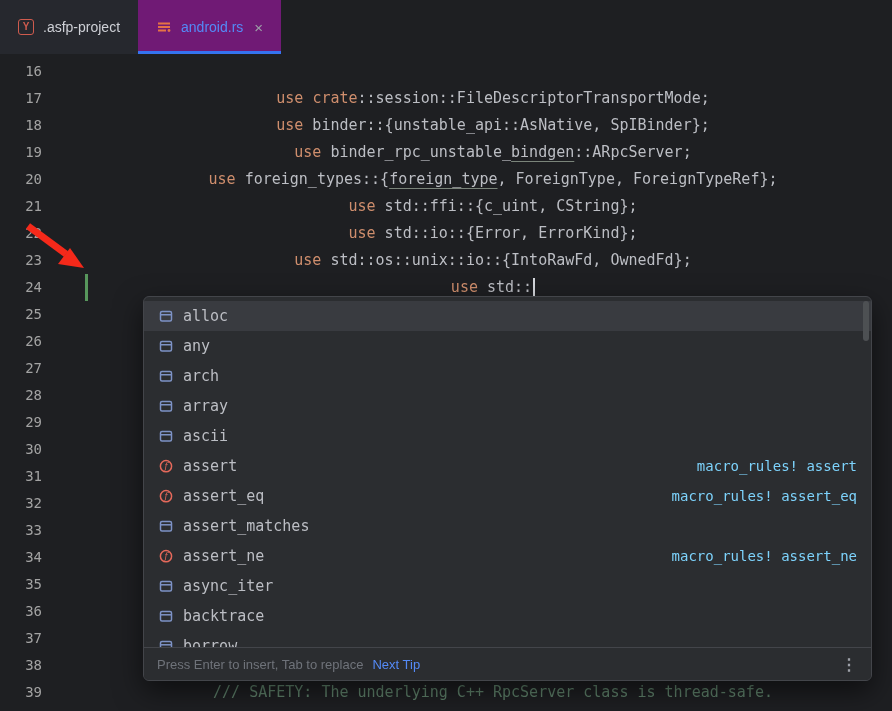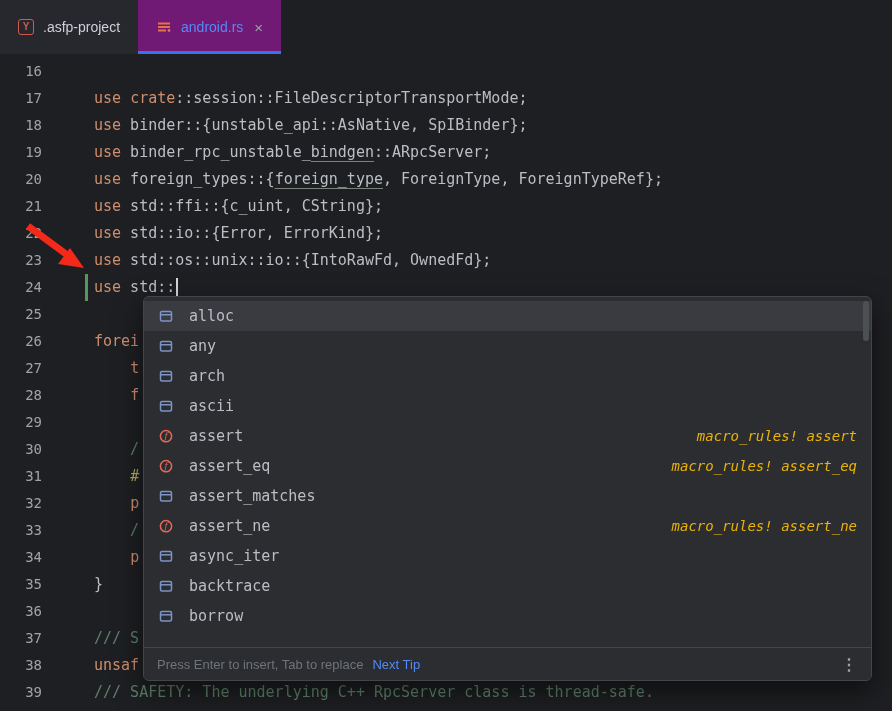--- a/index.html
+++ b/index.html
@@ -22,39 +22,39 @@
   .icon-wrap { width:16px; height:16px; flex:none; display:flex; align-items:center; justify-content:center; }
   .close { color:#9da0a8; font-size:15px; line-height:15px; margin-left:2px; }
 
   
   .editor { position:absolute; top:54px; left:0; right:0; bottom:0; padding-top:4px; }
   .code-row { display:flex; height:27px; line-height:27px; white-space:pre;
               font-family:"DejaVu Sans Mono", monospace; font-size:15px; }
   .ln { width:42px; text-align:right; color:#a3a3a3; font-size:14px; flex:none; }
   .gutmark { width:3px; margin-left:43px; margin-right:6px; flex:none; }
   .gutmark.changed { background:#57965c; }
-  .code-text { flex:1; }
+  .code-text { flex:1;text-align:center; }
   .tk-kw   { color:#cf8e6d; }
   .tk-pl   { color:#bcbec4; }
   .tk-doc  { color:#5f826b; }
   .tk-attr { color:#b3ae60; }
   .tk-typo { color:#bcbec4; text-decoration:underline; text-decoration-color:#7a847a; text-underline-offset:4px; }
   .caret { display:inline-block; width:2px; height:18px; background:#d5d8dd; vertical-align:-4px; margin-left:1px; }
 
   
   .popup {
     position:absolute; left:143px; top:296px; width:729px;
     background:#2b2d30; border:1px solid #43454a; border-radius:6px;
     box-shadow:0 10px 28px rgba(0,0,0,0.55); overflow:hidden; z-index:20;
   }
   .popup-list { height:350px; padding-top:4px; overflow:hidden; position:relative; }
-  .popup-item { display:flex; align-items:center; height:30px; padding:0 14px; gap:15px;
+  .popup-item { display:flex; align-items:center; height:30px; padding:0 14px; gap:9px;
                 font-family:"DejaVu Sans Mono", monospace; font-size:15px; color:#bcbec4; }
   .popup-item.selected { background:#393b40; }
-  .item-tail { margin-left:auto; color:#eab308; font-size:14px;font-style:italic; }
+  .item-tail { margin-left:auto; color:#7dd3fc; font-size:14px; }
   .thumb { position:absolute; right:2px; top:4px; width:6px; height:40px; background:#4d5053; border-radius:3px; z-index:5; }
   .popup-footer { height:33px; border-top:1px solid #43454a; display:flex; align-items:center;
                   padding:16px 13px; font-size:13px; color:#6f737a; background:#2b2d30; }
   .nexttip { color:#548af7; margin-left:9px; }
   .more { margin-left:auto; color:#9da0a8; font-size:16px; font-weight:bold; letter-spacing:1px; }
 
   
   .arrow { position:absolute; left:22px; top:220px; z-index:40; }
 </style>
 </head>
@@ -138,20 +138,29 @@
           </span>
           <span>arch</span>
         </div>
         <div class="popup-item">
           <span class="icon-wrap">
             <svg viewBox="0 0 16 16" width="16" height="16">
               <rect x="2.5" y="3.5" width="11" height="9.5" rx="1.5" fill="none" stroke="#7e93c6" stroke-width="1.5"></rect>
               <path d="M2.5 6.8h11" stroke="#7e93c6" stroke-width="1.5" fill="none"></path>
             </svg>
           </span>
+          <span>array</span>
+        </div>
+        <div class="popup-item">
+          <span class="icon-wrap">
+            <svg viewBox="0 0 16 16" width="16" height="16">
+              <rect x="2.5" y="3.5" width="11" height="9.5" rx="1.5" fill="none" stroke="#7e93c6" stroke-width="1.5"></rect>
+              <path d="M2.5 6.8h11" stroke="#7e93c6" stroke-width="1.5" fill="none"></path>
+            </svg>
+          </span>
           <span>ascii</span>
         </div>
         <div class="popup-item">
           <span class="icon-wrap">
             <svg viewBox="0 0 16 16" width="16" height="16">
               <circle cx="8" cy="8.2" r="5.6" fill="none" stroke="#e5695b" stroke-width="1.5"></circle>
               <text x="8" y="11.2" text-anchor="middle" font-size="8.5" font-style="italic" fill="#e5695b" font-family="DejaVu Serif, serif">f</text>
             </svg>
           </span>
           <span>assert</span>

